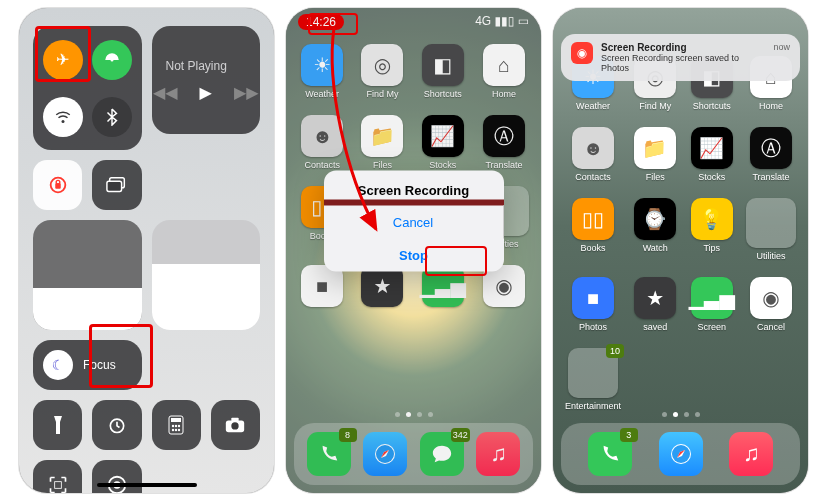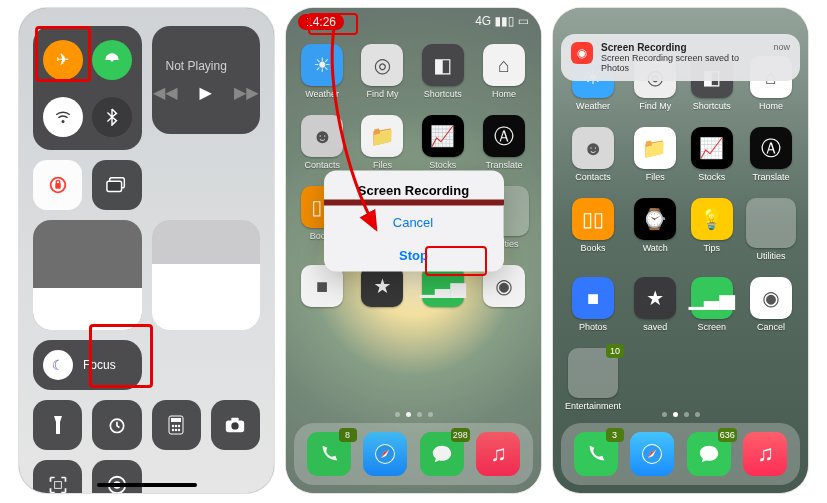--- a/index.html
+++ b/index.html
@@ -385,21 +385,21 @@
             <circle cx="12" cy="12" r="10" fill="#fff"></circle>
             <circle cx="12" cy="12" r="9" fill="#2a9df4"></circle>
             <path d="M8 16l3-6 5-2-3 6z" fill="#fff"></path>
             <path d="M8 16l3-6 5-2" fill="#ff3b30"></path>
           </svg>
       </div>
       <div class="tile" style="background:#34c759">
         <svg width="22" height="22" viewBox="0 0 24 24">
             <path d="M12 3C6 3 2 6.6 2 11c0 2.4 1.3 4.5 3.3 6L4 21l4.8-2c1 .2 2 .4 3.2.4 6 0 10-3.6 10-8S18 3 12 3z" fill="#fff"></path>
           </svg>
-        <div class="badge">298</div>
+        <div class="badge">342</div>
       </div>
       <div class="tile" style="background:linear-gradient(#ff5e6c,#ff2d55)">
         <span style="font-size:22px">♫</span>
       </div>
     </div>
 
     <div class="redboxSm" style="left:22px; top:5px; width:46px; height:18px;"></div>
     <div class="redboxSm" style="left:139px; top:238px; width:58px; height:26px;"></div>
     <svg class="arrow" style="left:30px; top:16px;" width="80" height="220" viewBox="0 0 80 220">
       <defs>
@@ -531,25 +531,19 @@
         <div class="badge">3</div>
       </div>
       <div class="tile" style="background:linear-gradient(#44c3ff,#1a8cff)">
         <svg width="24" height="24" viewBox="0 0 24 24">
             <circle cx="12" cy="12" r="10" fill="#fff"></circle>
             <circle cx="12" cy="12" r="9" fill="#2a9df4"></circle>
             <path d="M8 16l3-6 5-2-3 6z" fill="#fff"></path>
             <path d="M8 16l3-6 5-2" fill="#ff3b30"></path>
           </svg>
       </div>
-      <div class="tile" style="background:#34c759">
-        <svg width="22" height="22" viewBox="0 0 24 24">
-            <path d="M12 3C6 3 2 6.6 2 11c0 2.4 1.3 4.5 3.3 6L4 21l4.8-2c1 .2 2 .4 3.2.4 6 0 10-3.6 10-8S18 3 12 3z" fill="#fff"></path>
-          </svg>
-        <div class="badge">636</div>
-      </div>
       <div class="tile" style="background:linear-gradient(#ff5e6c,#ff2d55)">
         <span style="font-size:22px">♫</span>
       </div>
     </div>
   </div>
 
 </div>
 
 </body></html>

